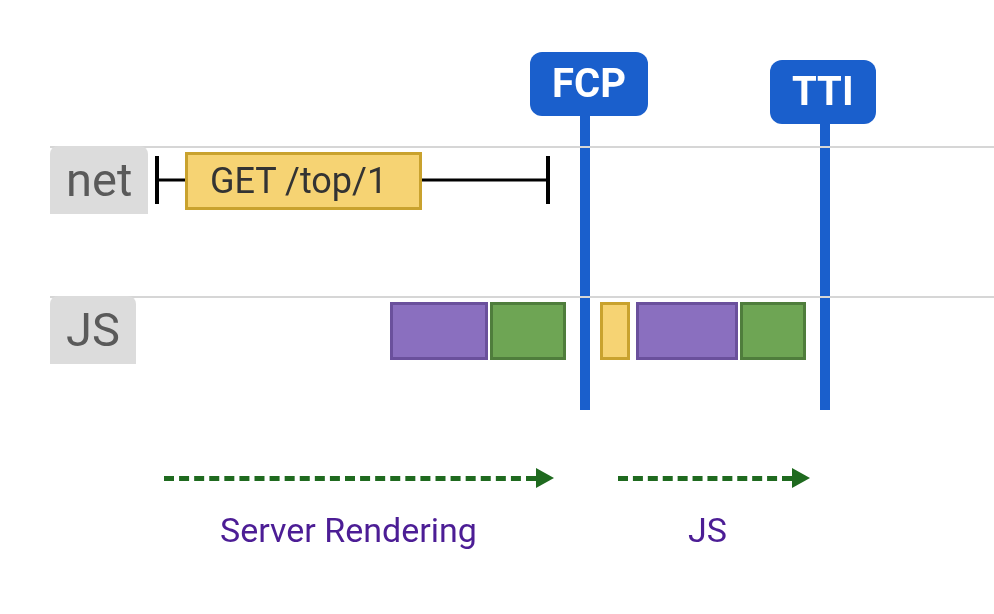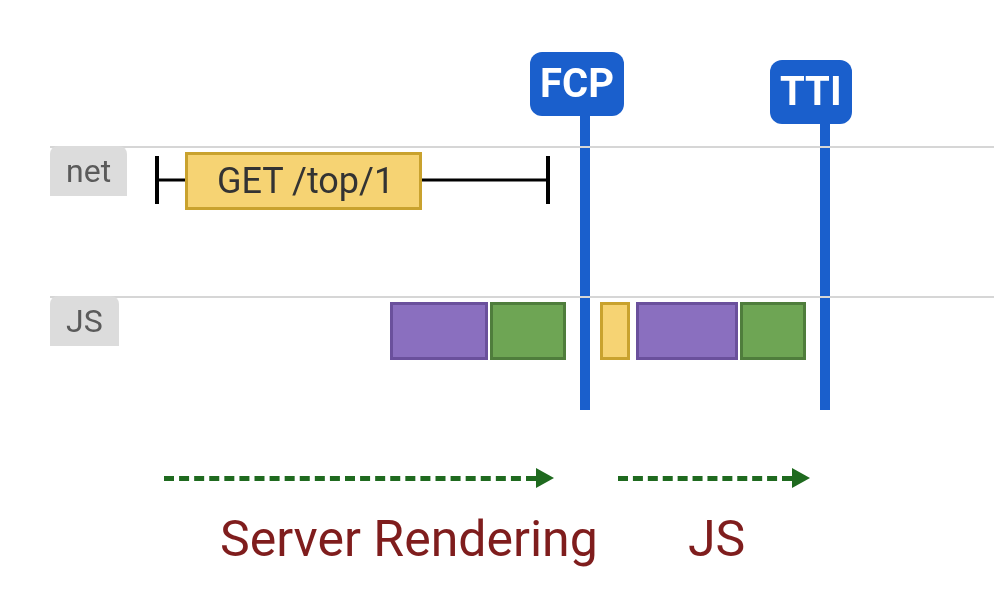--- a/index.html
+++ b/index.html
@@ -9,21 +9,21 @@
       height: 614px;
       position: relative;
       background: #fff;
     }
     .badge {
       position: absolute;
       background: #1a5fcc;
       color: #fff;
       font-weight: 700;
       font-size: 40px;
-      padding: 12px 10px;
+      padding: 12px 22px;
       border-radius: 12px;
       line-height: 1;
     }
     .vline {
       position: absolute;
       width: 10px;
       background: #1a5fcc;
       top: 115px;
       height: 295px;
     }
@@ -32,21 +32,21 @@
       left: 50px;
       right: 0;
       height: 2px;
       background: #d6d6d6;
     }
     .rowlabel {
       position: absolute;
       left: 50px;
       background: #dcdcdc;
       color: #5a5a5a;
-      font-size: 32px;
+      font-size: 47px;
       padding: 6px 16px;
       border-radius: 8px 8px 0 0;
       line-height: 1.2;
     }
     .ibar { position: absolute; }
     .ibar .tick {
       position: absolute;
       width: 4px;
       background: #000;
       top: 0; bottom: 0;
@@ -60,21 +60,21 @@
       transform: translateY(-50%);
     }
     .getbox {
       position: absolute;
       background: #f6d373;
       border: 3px solid #c9a22e;
       color: #333;
       font-size: 36px;
       display: flex;
       align-items: center;
-      padding-left: 29px;
+      padding-left: 22px;
     }
     .jsblock {
       position: absolute;
       height: 58px;
     }
     .purple { background: #8a6fbf; border: 3px solid #6a509c; }
     .green { background: #6ea554; border: 3px solid #4f7d3c; }
     .yellow { background: #f6d373; border: 3px solid #c9a22e; }
     .darrow {
       position: absolute;
@@ -87,22 +87,22 @@
       height: 0;
     }
     .darrow .ahead {
       width: 0; height: 0;
       border-left: 18px solid #1f6a1f;
       border-top: 10px solid transparent;
       border-bottom: 10px solid transparent;
     }
     .bottomlabel {
       position: absolute;
-      color: #7f1d1d;
-      font-size: 50px;
+      color: #4c1d95;
+      font-size: 34px;
     }
   </style>
 </head>
 <body>
 
 <div class="badge" style="left:530px; top:52px;">FCP</div>
 <div class="badge" style="left:770px; top:60px;">TTI</div>
 
 <div class="vline" style="left:580px;"></div>
 <div class="vline" style="left:820px;"></div>

